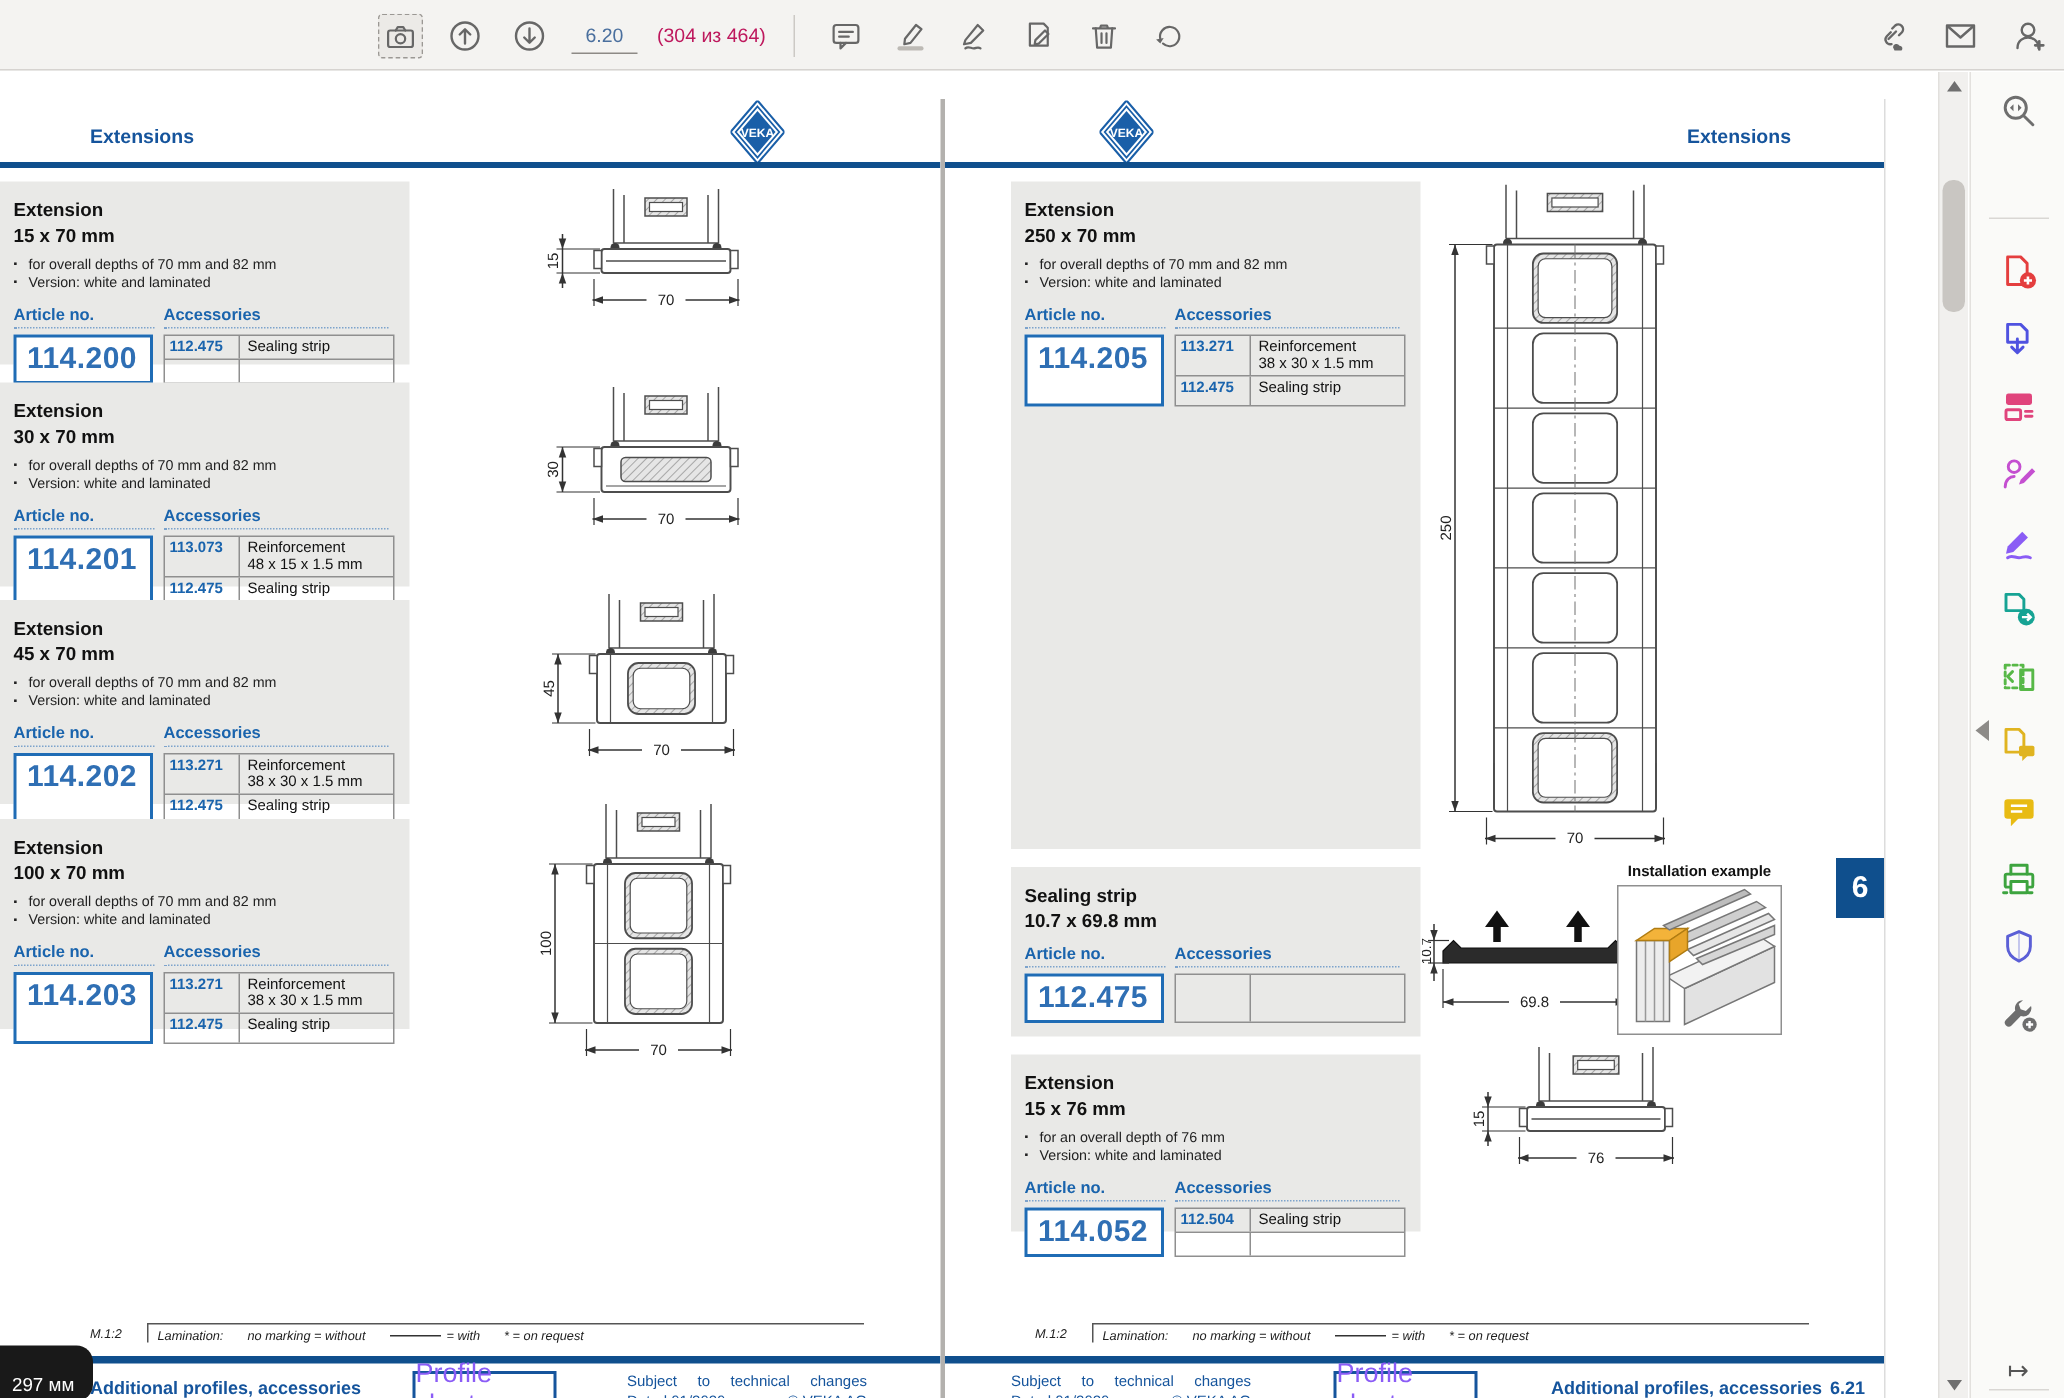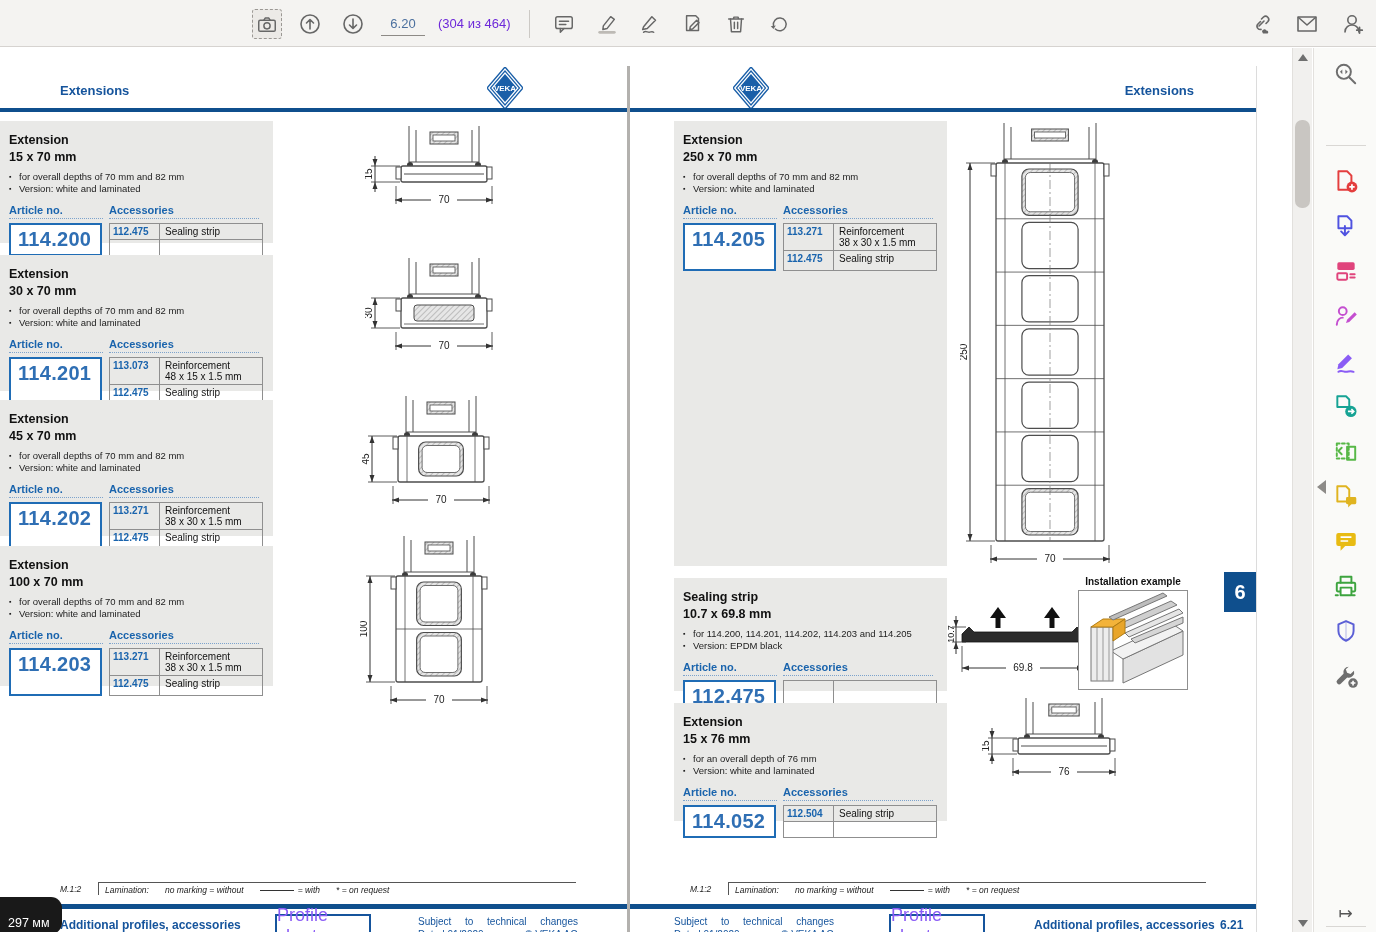--- a/index.html
+++ b/index.html
@@ -10,21 +10,21 @@
   .tb { position:absolute; left:0; top:0; width:1376px; height:47px;
         background:#f4f3f1; border-bottom:1px solid #d6d3d0; z-index:50; }
   .tb-center { position:absolute; left:252px; top:0; height:47px; display:flex; align-items:center; gap:13px; }
   .tb-right  { position:absolute; right:8px; top:0; height:47px; display:flex; align-items:center; gap:16px; }
   .tb-btn { width:30px; height:30px; display:flex; align-items:center; justify-content:center; border-radius:3px; }
   .tb-btn svg { stroke:#676767; fill:none; stroke-width:1.6; stroke-linecap:round; stroke-linejoin:round; }
   .tb-btn.sel { border:1px dashed #9b9894; background:#eceae7; }
   .tb-sep { width:1px; height:28px; background:#ccc9c5; margin:0 6px; }
   .pg-input { width:44px; height:24px; border:none; border-bottom:1px solid #8d8a86; background:transparent;
               font-size:13px; color:#4a6f9e; text-align:center; font-family:"Liberation Sans",sans-serif; }
-  .pg-count { font-size:13px; color:#6d28d9; white-space:nowrap; }
+  .pg-count { font-size:13px; color:#be185d; white-space:nowrap; }
 
   
   #doc { position:absolute; left:0; top:48px; width:1292px; height:884px; background:#fff;margin-top:18px; }
   .page { position:absolute; top:0; width:627px; height:884px; background:#fff; overflow:hidden; }
   #pageL { left:0; }
   #pageR { left:630px; border-right:1px solid #dcdcdc; }
   #pgdiv { position:absolute; left:627px; top:0; width:3px; height:884px; background:#b3b1ae; }
 
   .hdr-title { position:absolute; top:17px; font-size:13px; font-weight:bold; color:#15549c; }
   .blue-rule { position:absolute; left:0; top:42px; width:100%; height:4px; background:#0f4f8d; }
@@ -536,24 +536,20 @@
               <div class="acc-desc">Sealing strip</div>
             </div>
           </div>
         </div>
       </div>
     </div>
 
     <div class="block" style="left:44px;top:512px;height:113px">
       <div class="b-title">Sealing strip</div>
       <div class="b-size">10.7 x 69.8 mm</div>
-      <div class="bullets">
-        <div class="bullet">for 114.200, 114.201, 114.202, 114.203 and 114.205</div>
-        <div class="bullet">Version: EPDM black</div>
-      </div>
       <div class="cols">
         <div class="col-art">
           <div class="lbl">Article no.</div>
           <div class="art-box h-s">112.475</div>
         </div>
         <div class="col-acc">
           <div class="lbl">Accessories</div>
           <div class="acc-table h-s">
             <div class="acc-row fill">
                 <div class="acc-no"></div>

